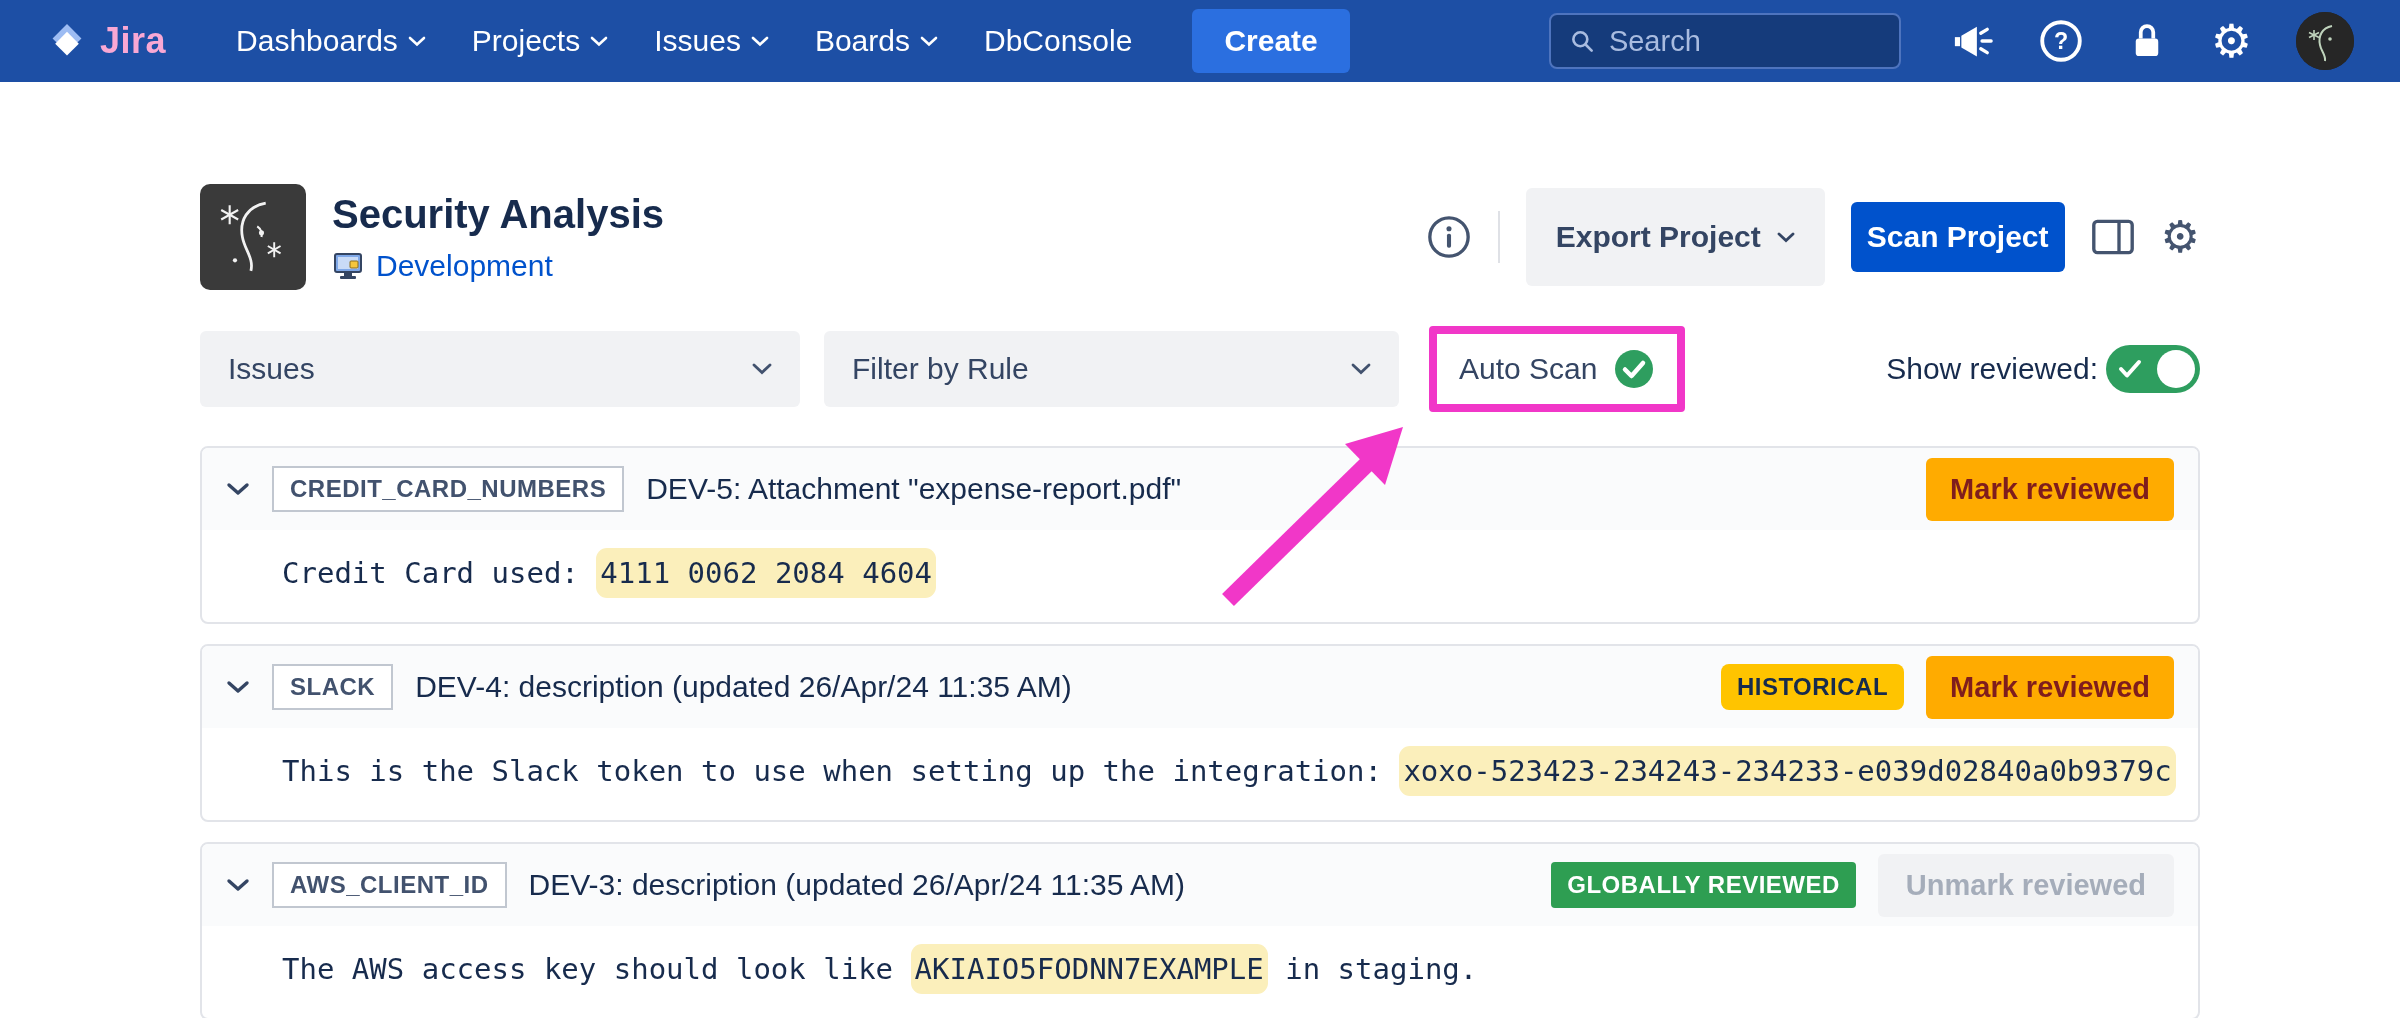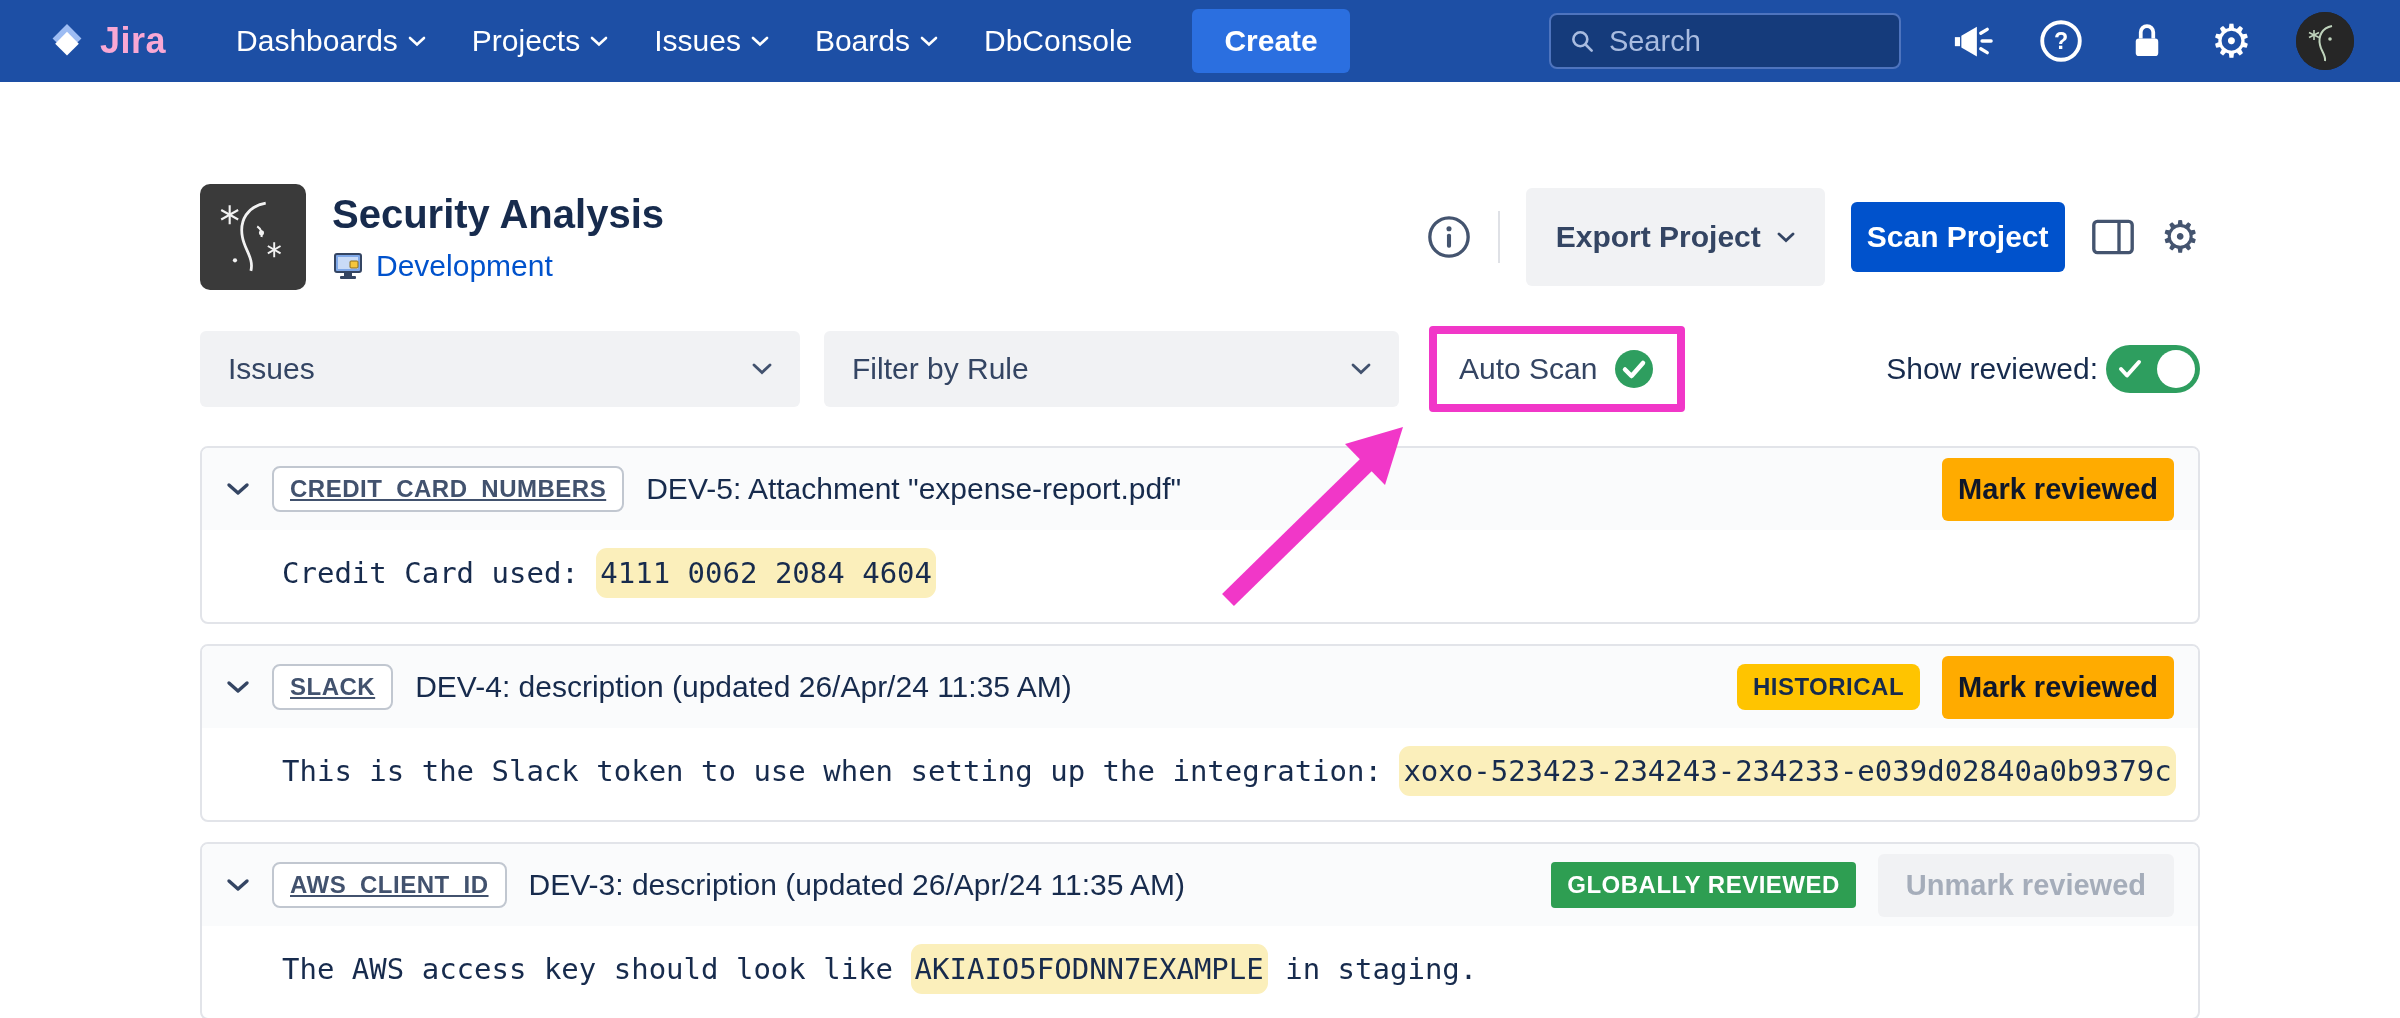--- a/index.html
+++ b/index.html
@@ -116,36 +116,36 @@
   .cards { margin-top: 34px; }
   .card {
     border: 2px solid #E2E4E9; border-radius: 8px;
     margin-bottom: 20px; background: #fff; overflow: hidden;
   }
   .card-header {
     display: flex; align-items: center; gap: 22px;
     background: #FAFBFC; padding: 0 24px; height: 82px; cursor: pointer;
   }
   .rule-badge {
-    background: #fff; border: 2px solid #C1C7D0; border-radius: 8px;
+    background: #fff; border: 2px solid #C1C7D0; border-radius: 0;
     color: #42526E; font-size: 24px; font-weight: 700; letter-spacing: 0.5px;
-    padding: 7px 16px; white-space: nowrap; text-decoration: underline;
+    padding: 7px 16px; white-space: nowrap;
   }
   .card-title { font-size: 30px; color: #172B4D; white-space: nowrap; }
   .card-header-right { margin-left: auto; display: flex; align-items: center; gap: 22px; }
   .status-badge {
     font-size: 24px; font-weight: 700; letter-spacing: 0.5px;
     padding: 9px 16px; border-radius: 4px; white-space: nowrap;
   }
   .status-yellow { background: #FFC400; color: #172B4D; border-radius: 8px; }
   .status-green { background: #2E9E52; color: #fff; }
   .btn-amber {
-    background: #FFAB00; color: #0f172a; border: none; border-radius: 6px;
+    background: #FFAB00; color: #7f1d1d; border: none; border-radius: 6px;
     font-family: inherit; font-size: 29px; font-weight: 700;
-    padding: 15px 16px; cursor: pointer; white-space: nowrap;
+    padding: 15px 24px; cursor: pointer; white-space: nowrap;
   }
   .btn-disabled {
     background: #F1F2F4; color: #A5ADBA; border: none; border-radius: 6px;
     font-family: inherit; font-size: 29px; font-weight: 700;
     padding: 15px 28px; cursor: default; white-space: nowrap;
   }
   .card-body {
     padding: 26px 30px 32px 80px;
     font-family: "DejaVu Sans Mono", monospace;
     font-size: 29px; color: #172B4D; white-space: nowrap;

